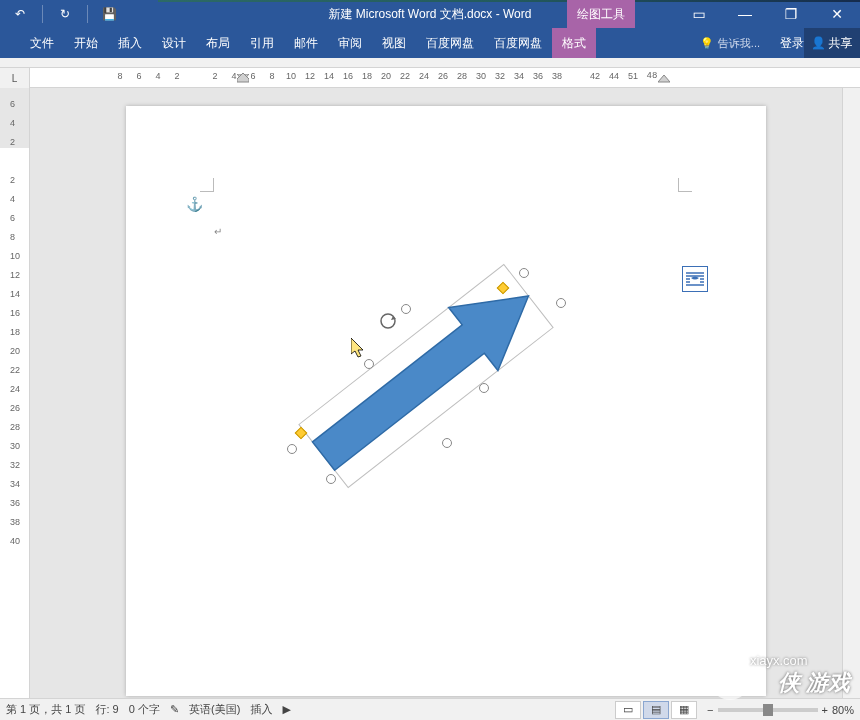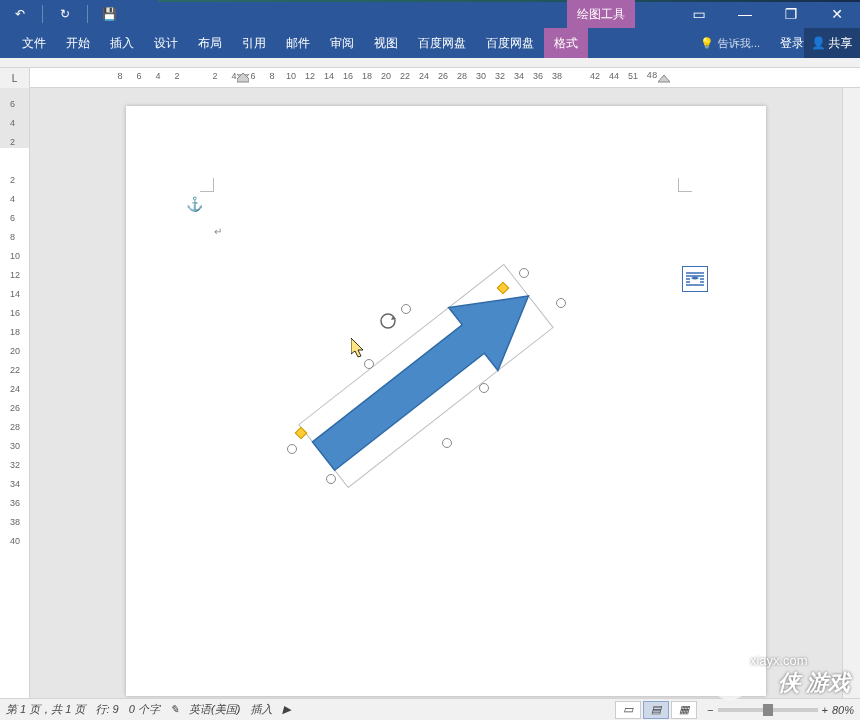--- a/index.html
+++ b/index.html
@@ -7,21 +7,21 @@
 
 .titlebar { height: 28px; background: linear-gradient(#2b579a, #2b579a); display: flex; align-items: center; color: #fff; font-size: 12px; position: relative; }
 .qat { display: flex; align-items: center; gap: 6px; padding: 0 8px; }
 .qat-btn { width: 24px; height: 24px; display: flex; align-items: center; justify-content: center; cursor: pointer; }
 .qat-sep { width: 1px; height: 18px; background: rgba(255,255,255,0.3); margin: 0 4px; }
 .doc-title { position: absolute; left: 50%; transform: translateX(-50%); font-size: 12px; white-space: nowrap; }
 .context-tab { position: absolute; right: 225px; top: 0; height: 28px; padding: 8px 10px; background: #a864a8; color: #fff; font-size: 12px; display: flex; align-items: center; }
 .win-controls { position: absolute; right: 0; top: 0; display: flex; height: 28px; }
 .win-btn { width: 46px; height: 28px; display: flex; align-items: center; justify-content: center; cursor: pointer; font-size: 14px; }
 
-.ribbon-tabs { height: 30px; background: #2b579a; display: flex; align-items: stretch; color: #fff; font-size: 12px; padding-left: 12px; position: relative; }
+.ribbon-tabs { height: 30px; background: #2b579a; display: flex; align-items: stretch; color: #fff; font-size: 12px; padding-left: 20px; position: relative; }
 .rtab { padding: 0 10px; display: flex; align-items: center; cursor: pointer; }
 .rtab.file { background: #2b579a; font-weight: 400; }
 .rtab.active { background: #a864a8; }
 .tell-me { position: absolute; right: 100px; top: 0; height: 30px; display: flex; align-items: center; font-size: 11px; color: #cfd9ec; gap: 4px; }
 .login { position: absolute; right: 56px; top: 0; height: 30px; display: flex; align-items: center; font-size: 12px; }
 .share { position: absolute; right: 0; top: 0; height: 30px; width: 56px; display: flex; align-items: center; justify-content: center; gap: 2px; background: #204072; font-size: 12px; }
 
 .ribbon-collapsed { height: 10px; background: #f1f1f1; border-bottom: 1px solid #d4d4d4; }
 
 .ruler-area { height: 20px; background: #fff; display: flex; border-bottom: 1px solid #d4d4d4; }
@@ -50,21 +50,21 @@
 .shape-group { position: absolute; left: 155px; top: 155px; width: 290px; height: 230px; }
 .handle { position: absolute; width: 10px; height: 10px; background: #fff; border: 1px solid #888; border-radius: 50%; transform: translate(-50%, -50%); }
 .adj-handle { position: absolute; width: 9px; height: 9px; background: #ffcc33; border: 1px solid #c89600; transform: translate(-50%, -50%) rotate(45deg); }
 .rotate-handle { position: absolute; width: 18px; height: 18px; transform: translate(-50%, -50%); }
 
 .layout-btn { position: absolute; right: 58px; top: 160px; width: 26px; height: 26px; background: #fff; border: 1px solid #3b6fb6; display: flex; align-items: center; justify-content: center; }
 .layout-btn-inner { width: 18px; height: 14px; }
 
 .cursor { position: absolute; left: 321px; top: 250px; z-index: 50; }
 
-.statusbar { position: absolute; bottom: 0; left: 0; right: 0; height: 22px; background: #f1f1f1; border-top: 1px solid #d4d4d4; display: flex; align-items: center; font-size: 11px; color: #444; padding: 0 6px; gap: 10px; font-style: italic; }
+.statusbar { position: absolute; bottom: 0; left: 0; right: 0; height: 22px; background: #f1f1f1; border-top: 1px solid #d4d4d4; display: flex; align-items: center; font-size: 11px; color: #444; padding: 0 6px; gap: 10px; }
 .sb-item { white-space: nowrap; }
 .sb-spacer { flex: 1; }
 .sb-views { display: flex; gap: 2px; }
 .sb-view { width: 26px; height: 18px; border: 1px solid #ccc; background: #fff; display: flex; align-items: center; justify-content: center; }
 .sb-view.active { background: #d0d9ea; border-color: #8aa6d0; }
 .sb-zoom { display: flex; align-items: center; gap: 4px; }
 .sb-slider { width: 100px; height: 4px; background: #ccc; position: relative; }
 .sb-thumb { position: absolute; left: 50%; top: -4px; width: 10px; height: 12px; background: #888; transform: translateX(-50%); }
 
 .watermark { position: absolute; right: 10px; bottom: 22px; text-align: left; z-index: 100; pointer-events: none; }
@@ -85,20 +85,21 @@
       </div>
     <div class="qat-sep"></div>
     <div class="qat-btn">
         <span>↻</span>
       </div>
     <div class="qat-sep"></div>
     <div class="qat-btn">
         <span>💾</span>
       </div>
   </div>
+  <div class="doc-title">新建 Microsoft Word 文档.docx - Word</div>
   <div class="context-tab">绘图工具</div>
   <div class="win-controls">
     <div class="win-btn">▭</div>
     <div class="win-btn">—</div>
     <div class="win-btn">❐</div>
     <div class="win-btn">✕</div>
   </div>
 </div>
 
 <div class="ribbon-tabs">

